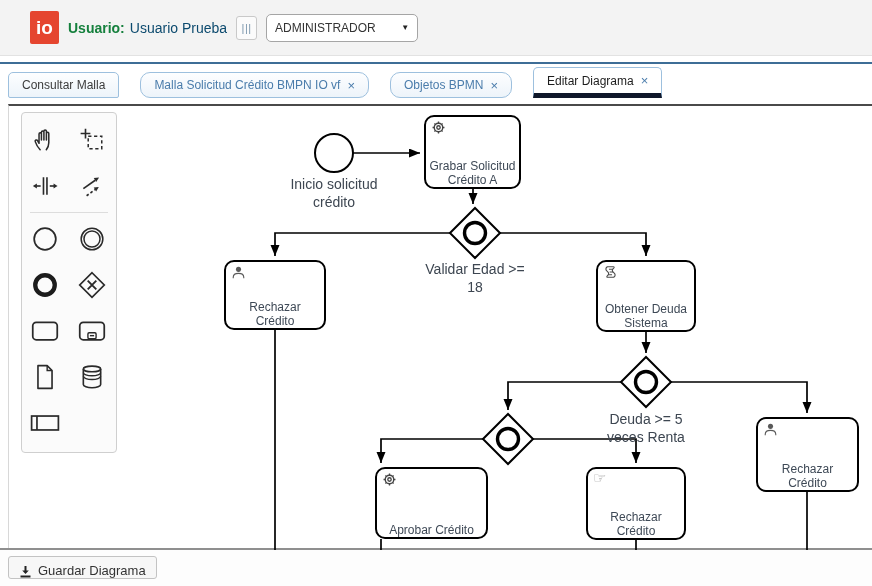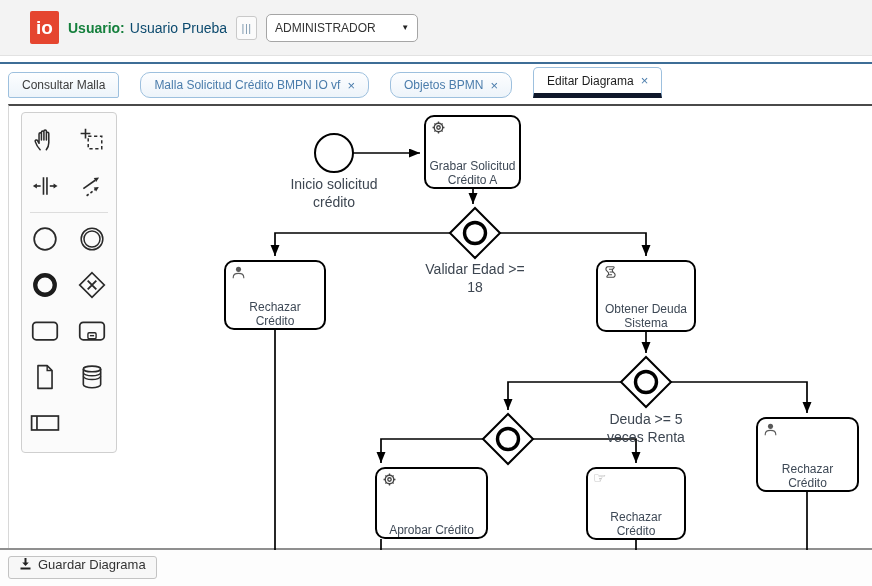--- a/index.html
+++ b/index.html
@@ -68,21 +68,21 @@
   .start-event { position:absolute; z-index:2; width:40px; height:40px;
                  border:2.5px solid #000; border-radius:50%; background:#fff;
                  cursor:pointer; }
   .ext-label { position:absolute; z-index:2; text-align:center; font-size:14px;
                color:#3d4651; line-height:1.25; }
 
   
   .footer { position:absolute; top:550px; left:0; width:872px; height:36px;
             background:#fdfdfd; }
   .save-btn { position:absolute; left:8px; top:6px; height:23px; display:flex;
-              align-items:flex-start; gap:6px; padding:0 10px; background:#f7f7f7;
+              align-items:flex-end; gap:6px; padding:0 10px; background:#f7f7f7;
               border:1px solid #c3c3c3; border-radius:3px; font-size:13px;
               color:#333; cursor:pointer; }
 </style>
 </head>
 <body>
 
 <div class="app">
 
   <div class="header">
     <div class="logo">io</div>

